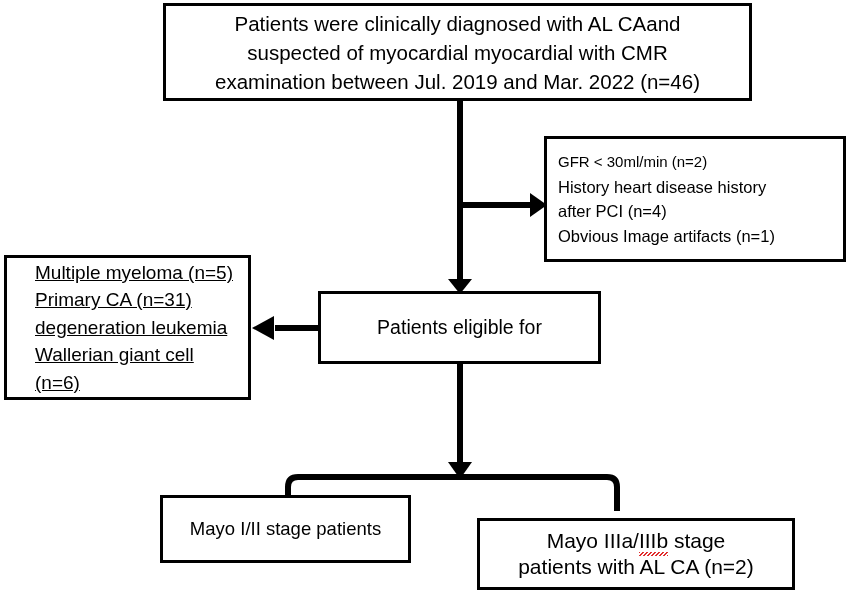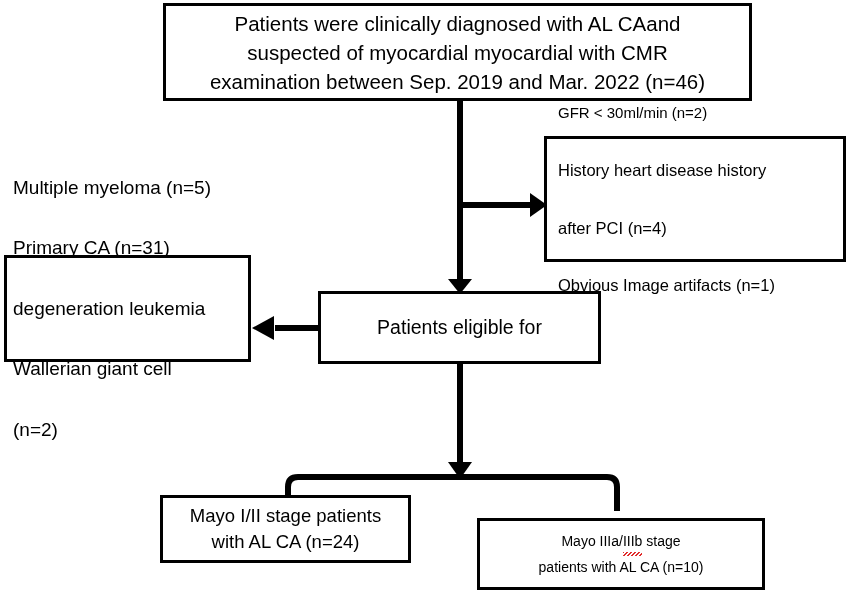--- a/index.html
+++ b/index.html
@@ -30,52 +30,53 @@
     justify-content: center;
     color: #000000;
     z-index: 3;
   }
   .node .line {
     display: block;
     white-space: nowrap;
     color: #000000;
   }
   .center { align-items: center; text-align: center; }
-  .left   { align-items: flex-start; text-align: left; gap: 33px; }
+  .left   { align-items: flex-start; text-align: left; }
 
   
   #node-enrollment {
     left: 163px; top: 3px; width: 589px; height: 98px;
     font-size: 20.5px; line-height: 29px;
     padding: 12px 10px;
   }
   #node-exclusion {
     left: 544px; top: 136px; width: 302px; height: 126px;
     font-size: 16.5px; line-height: 24.5px;
     padding: 2px 0 2px 11px;
   }
   #node-exclusion .small { font-size: 15px; }
   #node-excluded-dx {
-    left: 4px; top: 255px; width: 247px; height: 107px;
+    left: 4px; top: 255px; width: 247px; height: 145px;
     font-size: 19px; line-height: 27.5px;
-    padding: 0 0 0 6px;
+    padding: 0 0 0 28px;
+    text-decoration: underline;
   }
   #node-eligible {
     left: 318px; top: 291px; width: 283px; height: 73px;
     font-size: 19.5px; line-height: 27.5px;
     padding: 4px 6px;
   }
   #node-mayo-early {
     left: 160px; top: 495px; width: 251px; height: 68px;
     font-size: 18.5px; line-height: 26px;
     padding: 0 6px;
   }
   #node-mayo-late {
-    left: 477px; top: 518px; width: 288px; height: 72px;
-    font-size: 14px; line-height: 26px;
+    left: 477px; top: 518px; width: 318px; height: 72px;
+    font-size: 21px; line-height: 26px;
     padding: 0 18px;
   }
 
   
   .misspelled {
     position: relative;
     display: inline-block;
   }
   .misspelled::after {
     content: "";
@@ -133,47 +134,46 @@
 
     <g>
       <path d="M 288 509 L 288 487 Q 288 477 298 477
                L 607 477 Q 617 477 617 487 L 617 511" stroke="#000000" stroke-width="6" fill="none" stroke-linecap="butt" stroke-linejoin="round"></path>
     </g>
   </svg>
 
   <div class="node center" id="node-enrollment">
     <span class="line">Patients were clinically diagnosed with AL CAand</span>
     <span class="line">suspected of myocardial myocardial with CMR</span>
-    <span class="line">examination between Sep. 2019 and Mar. 2022 (n=46)</span>
+    <span class="line">examination between Jul. 2019 and Mar. 2022 (n=46)</span>
   </div>
 
   <div class="node left" id="node-exclusion">
     <span class="line small">GFR &lt; 30ml/min (n=2)</span>
     <span class="line">History heart disease history</span>
     <span class="line">after PCI (n=4)</span>
     <span class="line">Obvious Image artifacts (n=1)</span>
   </div>
 
   <div class="node left" id="node-excluded-dx">
     <span class="line">Multiple myeloma (n=5)</span>
     <span class="line">Primary CA (n=31)</span>
     <span class="line">degeneration leukemia</span>
     <span class="line">Wallerian giant cell</span>
-    <span class="line">(n=2)</span>
+    <span class="line">(n=6)</span>
   </div>
 
   <div class="node center" id="node-eligible">
     <span class="line">Patients eligible for</span>
   </div>
 
   <div class="node center" id="node-mayo-early">
     <span class="line">Mayo I/II stage patients</span>
-    <span class="line">with AL CA (n=24)</span>
   </div>
 
   <div class="node center" id="node-mayo-late">
     <span class="line">
       <span>Mayo IIIa/</span><span class="misspelled">IIIb</span><span> stage</span>
     </span>
-    <span class="line">patients with AL CA (n=10)</span>
+    <span class="line">patients with AL CA (n=2)</span>
   </div>
 
 </div>
 
 </body></html>

